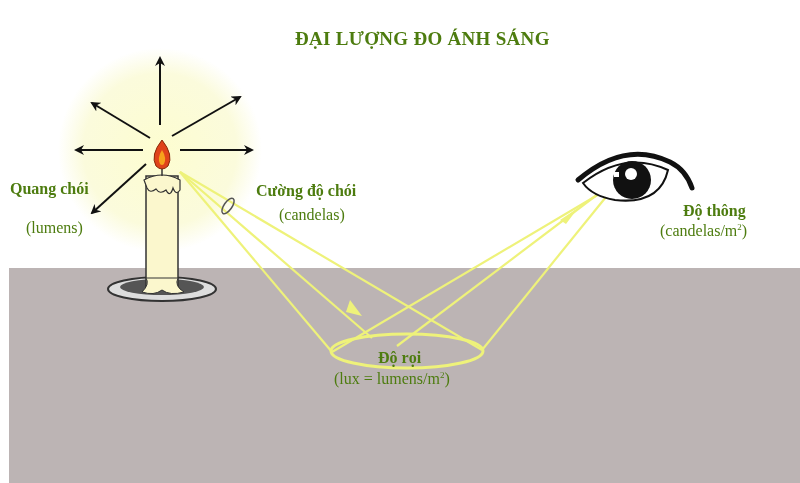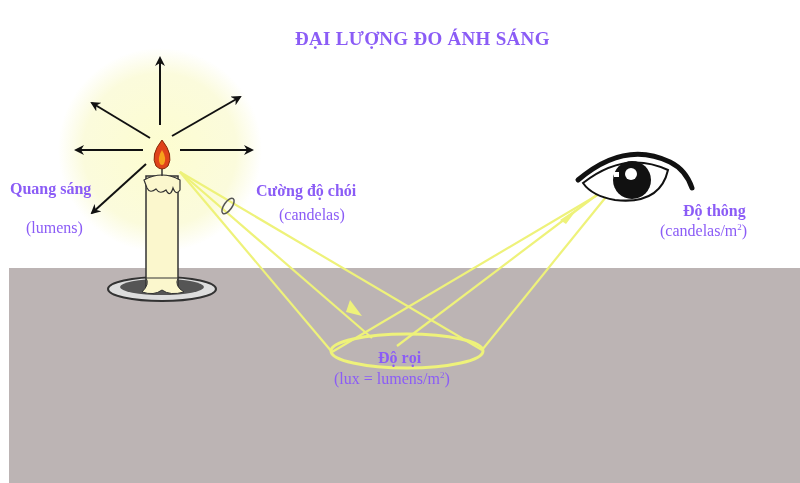--- a/index.html
+++ b/index.html
@@ -1,19 +1,19 @@
 <!DOCTYPE html>
 <html><head>
 <meta charset="utf-8">
 <style>
   html, body { margin:0; padding:0; }
   body { width:800px; height:483px; position:relative; overflow:hidden; background:#ffffff; font-family:"Liberation Serif", serif; }
   .floor { position:absolute; left:9px; top:268px; width:791px; height:215px; background:#bcb4b4; }
   svg.art { position:absolute; left:0; top:0; }
-  .lbl { position:absolute; color:#8b5cf6; white-space:nowrap; }
+  .lbl { position:absolute; color:#4d7c0f; white-space:nowrap; }
   .title { left:295px; top:28px; font-size:19px; font-weight:bold; letter-spacing:0.3px; }
   .b { font-weight:bold; font-size:16px; }
   .n { font-size:16px; }
   sup { font-size:9px; }
 </style>
 </head>
 <body>
 
 <div class="floor"></div>
 
@@ -70,21 +70,21 @@
     <path d="M578,180 Q625,140 670,162 Q686,170 692,188" fill="none" stroke="#111" stroke-width="5" stroke-linecap="round"></path>
     <path d="M583,183 Q625,150 668,170 Q660,205 615,200 Q592,196 583,183 Z" fill="#fff" stroke="#111" stroke-width="2"></path>
     <circle cx="632" cy="180" r="19" fill="#111"></circle>
     <circle cx="631" cy="174" r="6" fill="#fff"></circle>
     <rect x="614" y="172" width="5" height="5" fill="#fff"></rect>
   </g>
 </svg>
 
 <div class="lbl title">ĐẠI LƯỢNG ĐO ÁNH SÁNG</div>
 
-<div class="lbl b" style="left:10px;top:180px;">Quang sáng</div>
+<div class="lbl b" style="left:10px;top:180px;">Quang chói</div>
 <div class="lbl n" style="left:26px;top:219px;">(lumens)</div>
 
 <div class="lbl b" style="left:256px;top:182px;">Cường độ chói</div>
 <div class="lbl n" style="left:279px;top:206px;">(candelas)</div>
 
 <div class="lbl b" style="left:683px;top:202px;">Độ thông</div>
 <div class="lbl n" style="left:660px;top:222px;"><span>(candelas/m</span><sup>2</sup><span>)</span></div>
 
 <div class="lbl b" style="left:378px;top:349px;">Độ rọi</div>
 <div class="lbl n" style="left:334px;top:370px;"><span>(lux = lumens/m</span><sup>2</sup><span>)</span></div>

